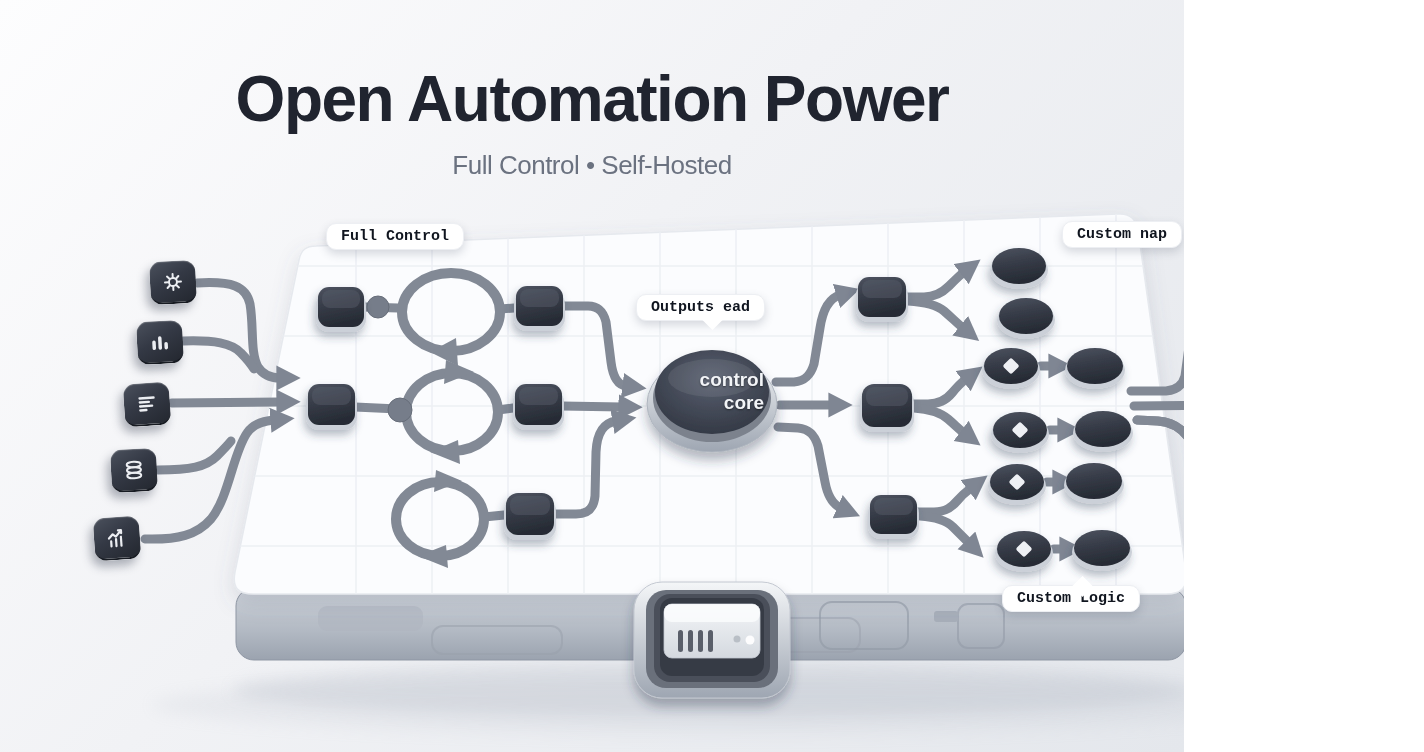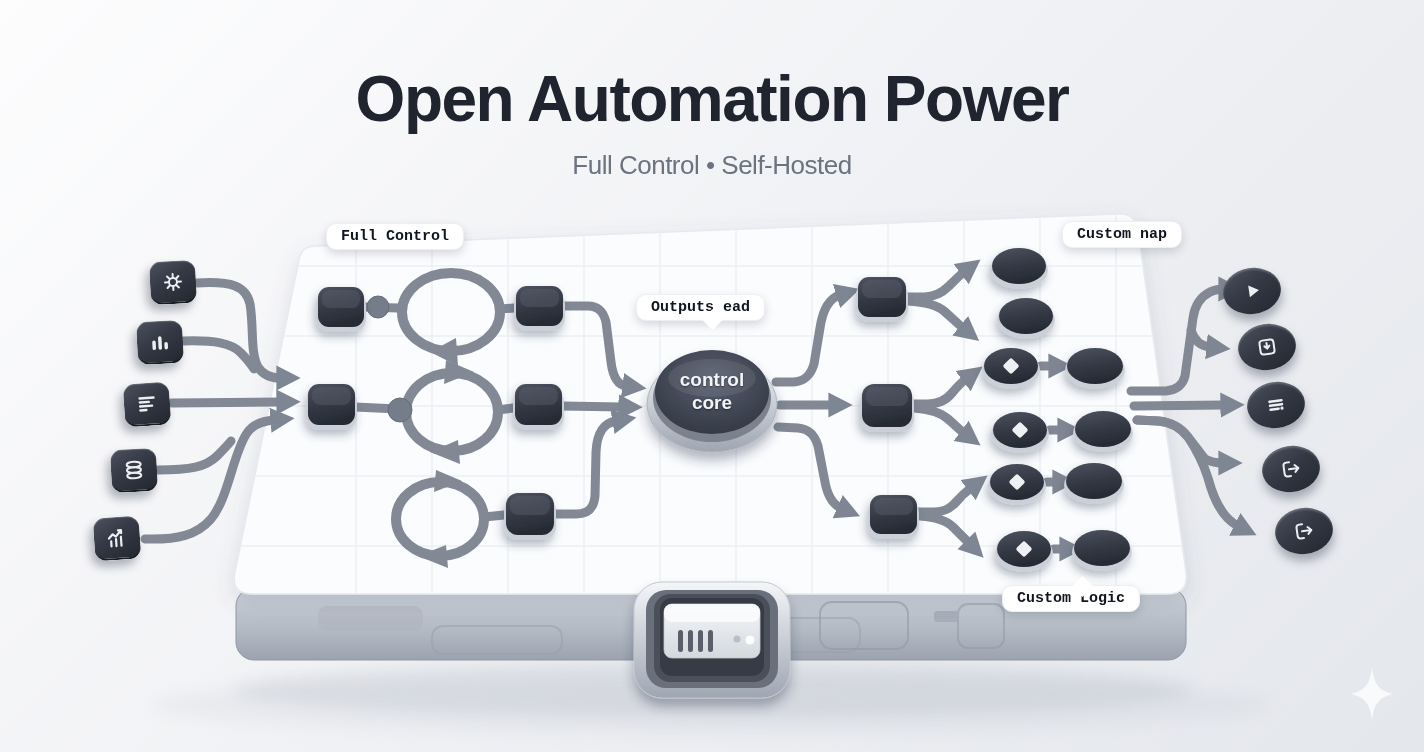--- a/index.html
+++ b/index.html
@@ -1,18 +1,18 @@
 <!DOCTYPE html>
 <html><head>
 <meta charset="utf-8">
 <style>
   html,body{margin:0;padding:0;}
   body{font-family:"Liberation Sans", sans-serif;}
   .stage{
-    position:relative;width:1424px;height:752px;overflow:hidden;
+    position:relative;width:1184px;height:752px;overflow:hidden;
     background:linear-gradient(135deg,#fdfdfe 0%,#f1f2f5 45%,#e4e7ec 100%);
   }
   .title{
     position:absolute;top:62px;left:0;width:100%;text-align:center;
     font-size:64px;font-weight:700;letter-spacing:-1.5px;color:#20242f;
   }
   .subtitle{
     position:absolute;top:150px;left:0;width:100%;text-align:center;
     font-size:26px;font-weight:400;color:#6b7280;letter-spacing:-0.5px;
   }
@@ -21,21 +21,21 @@
     position:absolute;background:#ffffff;border:1px solid #edeff3;border-radius:10px;
     padding:4px 14px;font-size:15px;font-weight:600;color:#10151f;white-space:nowrap;
     box-shadow:0 4px 10px rgba(60,70,90,.20);
     font-family:Liberation Mono, monospace;
   }
   .pointer{position:absolute;width:15px;height:15px;background:#ffffff;transform:rotate(45deg);}
   .pointer.up{top:-7px;}
   .pointer.down{bottom:-7px;}
   .bubble{z-index:5;}
   .core-label{
-    position:absolute;left:660px;top:369px;width:104px;text-align:center;
+    position:absolute;left:660px;top:369px;width:104px;text-align:right;
     font-size:19px;font-weight:700;color:#f2f4f7;line-height:1.2;
     text-shadow:0 1px 2px rgba(0,0,0,.45);z-index:4;
   }
   .tile{
     position:absolute;display:flex;align-items:center;justify-content:center;
     background:linear-gradient(150deg,#4b515d 0%,#343945 45%,#23272f 100%);
   }
   .tile.sq{
     width:46px;height:41px;border-radius:12px;border-bottom:2px solid #171b22;
     box-shadow:-4px 6px 10px rgba(40,50,70,.35), inset 0 1px 1px rgba(255,255,255,.25);

